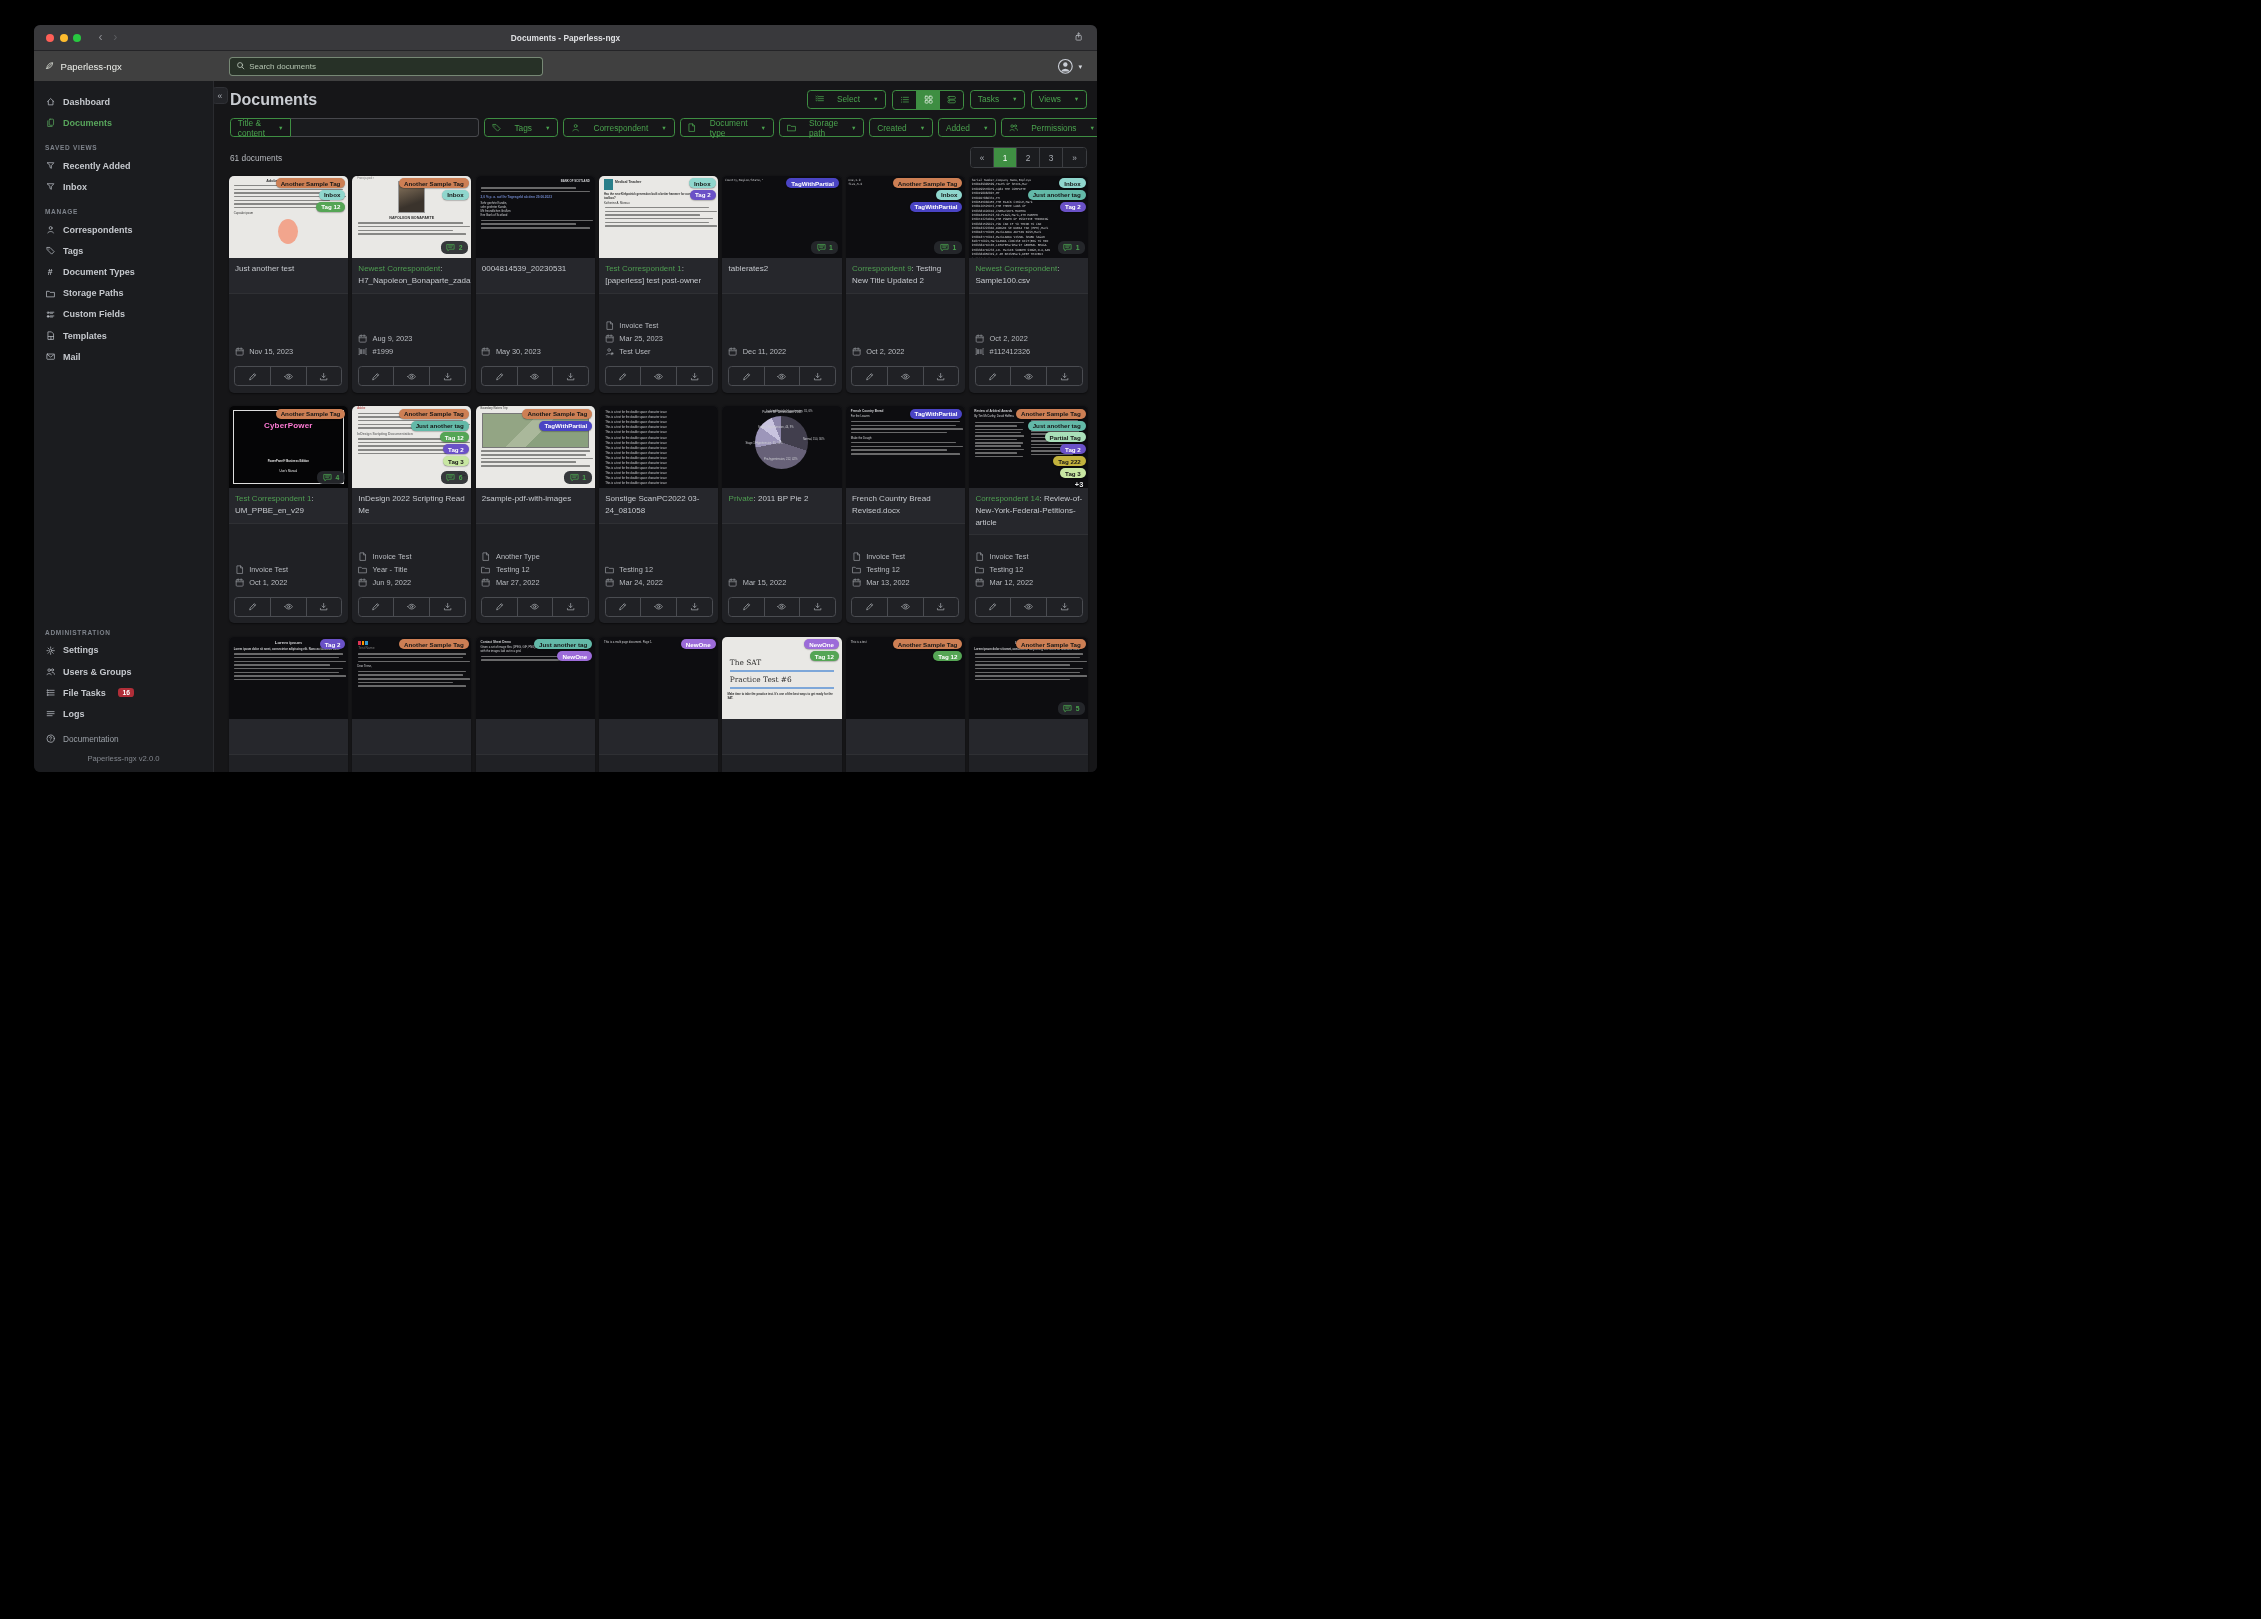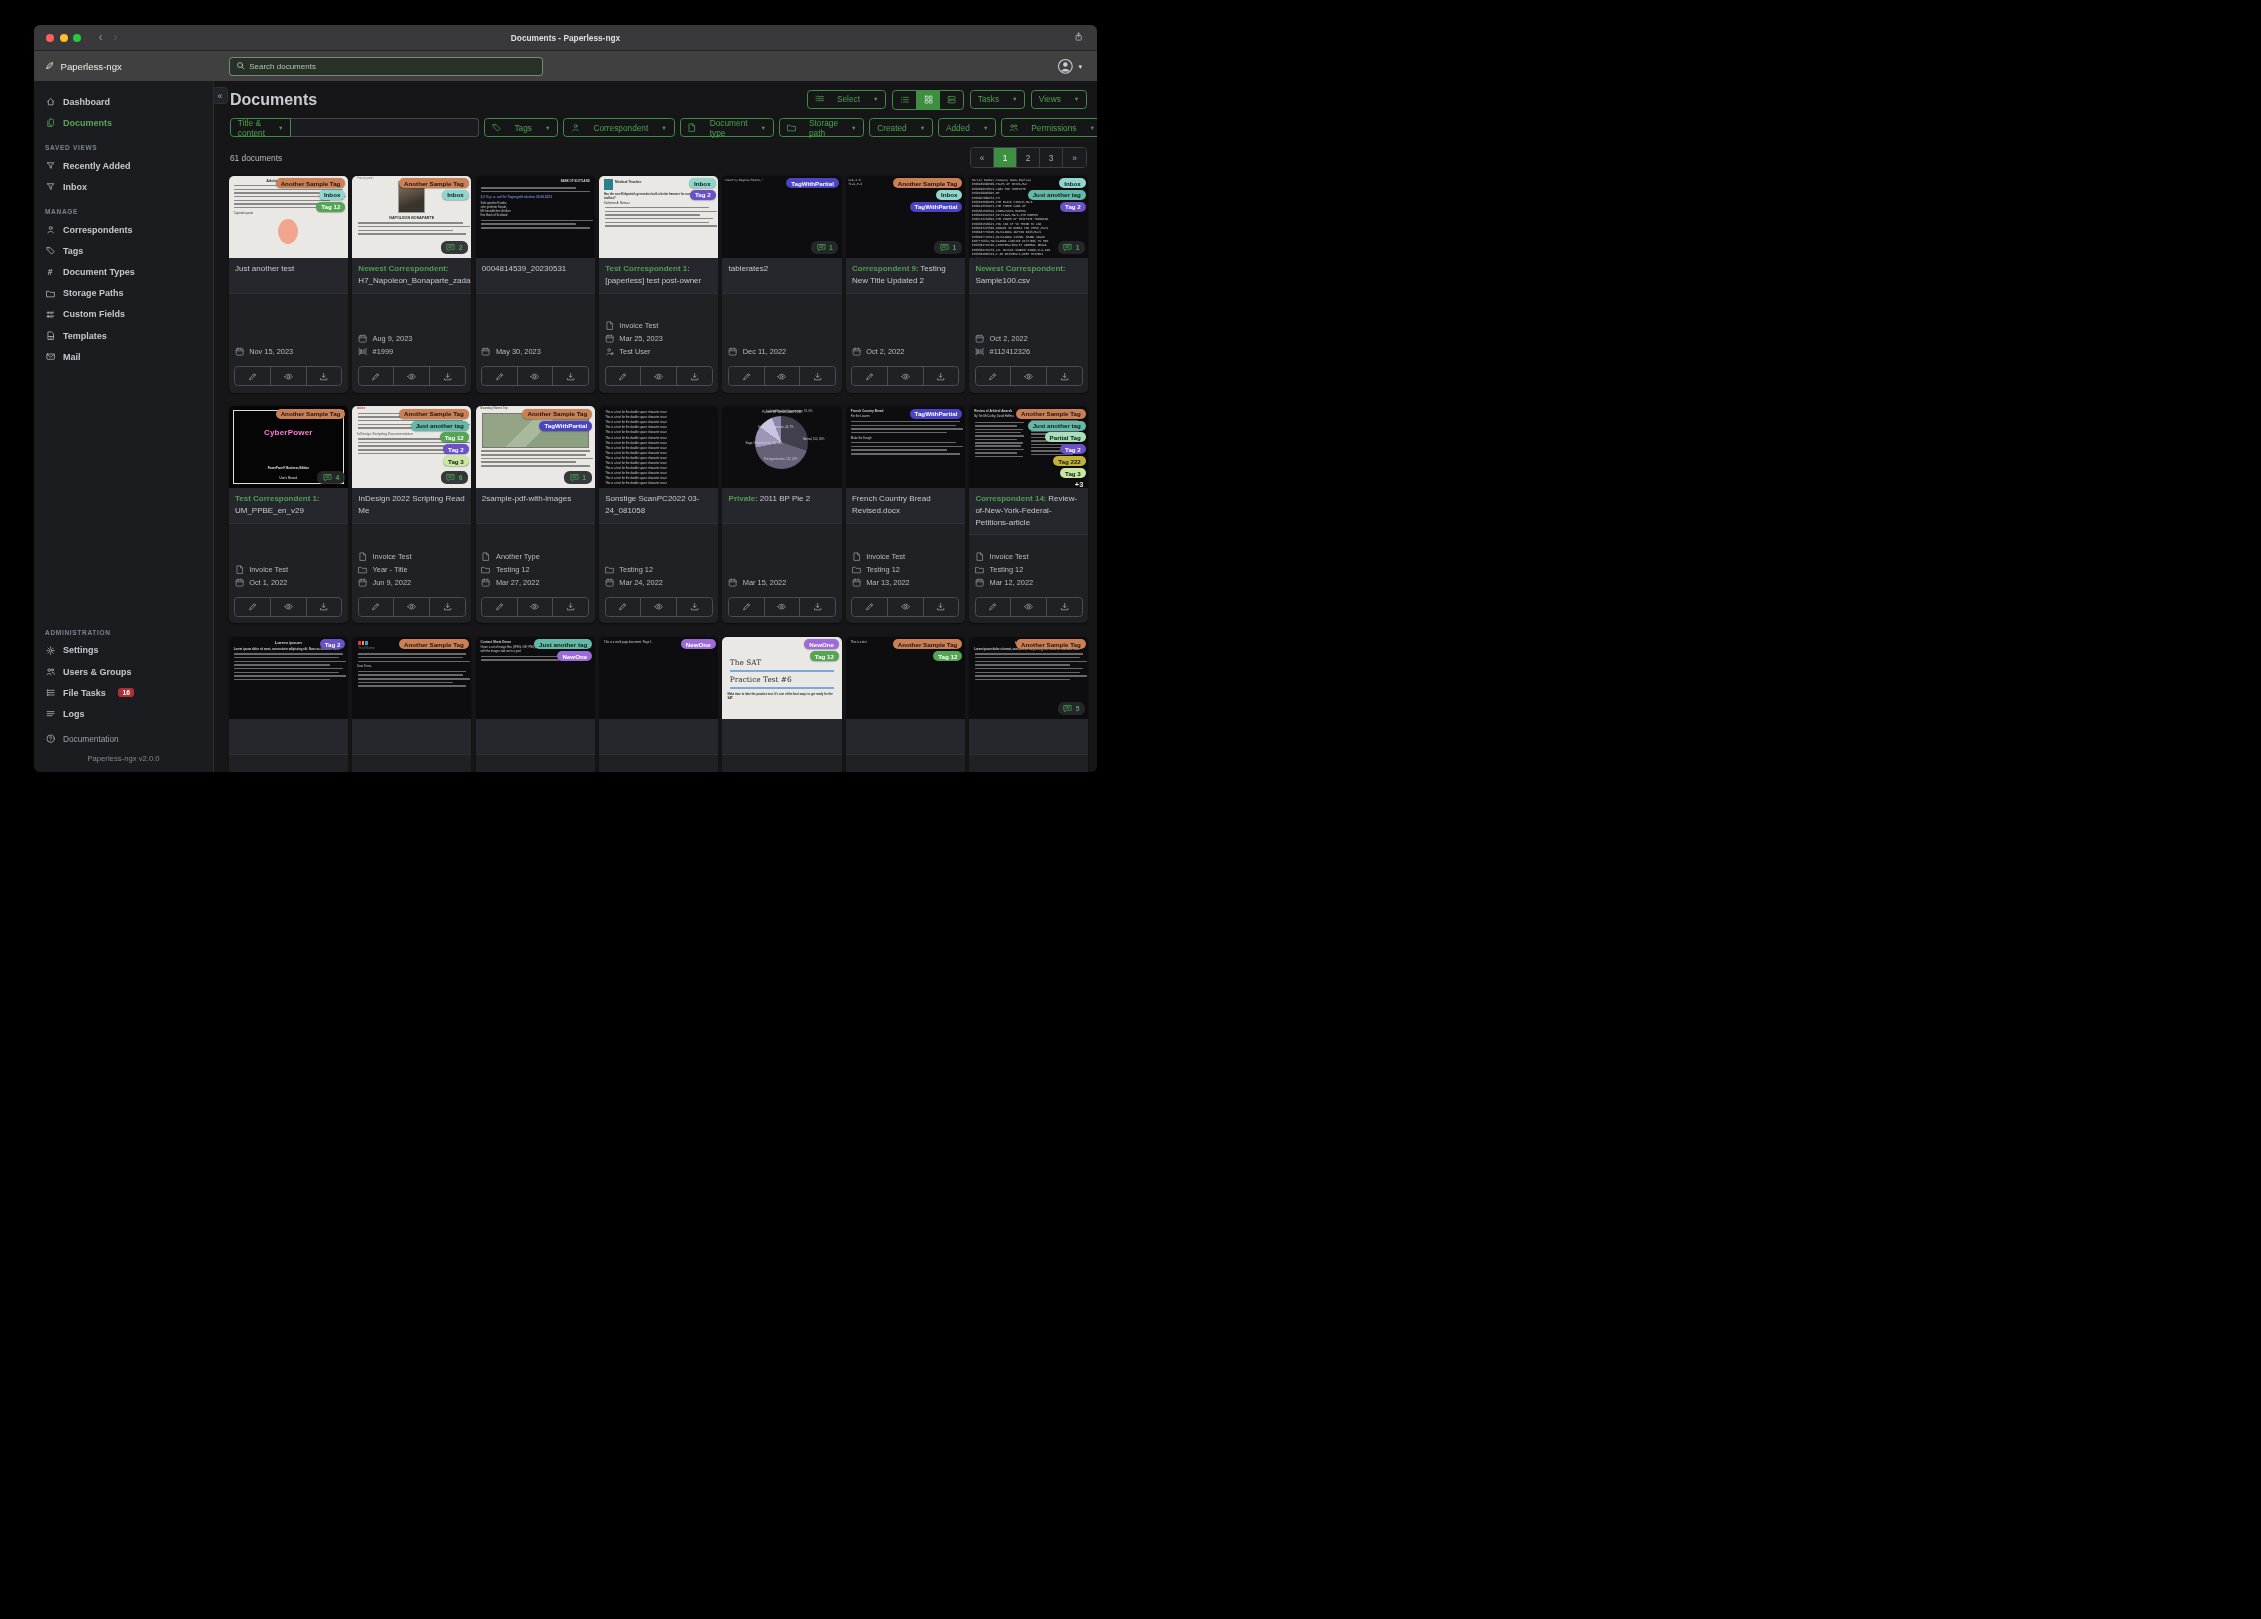--- a/index.html
+++ b/index.html
@@ -68,21 +68,21 @@
   .card { height:217px; background:#202125; border-radius:5px; overflow:hidden; display:flex; flex-direction:column; box-shadow:0 0.6px 1.9px rgba(0,0,0,.5); }
   .thumb { height:82px; flex:0 0 auto; position:relative; overflow:hidden; }
   .thumb.light { background:#e9e8e5; color:#2e2e2e; }
   .thumb.dark  { background:#0d0d10; color:#d2d3d6; }
   .thumb.black { background:#050506; color:#e8e8e8; }
   .tags { position:absolute; top:2.5px; right:2.5px; left:2.5px; display:flex; flex-direction:column; align-items:flex-end; gap:1.9px; }
   .pill { font-size:6.2px; font-weight:700; padding:1.5px 5px; border-radius:5px; white-space:nowrap; box-shadow:0 0.6px 1.2px rgba(0,0,0,.4); }
   .tagmore { color:#e8e9eb; font-weight:700; font-size:7.4px; text-shadow:0 0.6px 1.2px #000; margin-right:2.5px; }
   .cbadge { position:absolute; right:3.1px; bottom:3.7px; background:rgba(38,40,44,.92); border-radius:5.6px; padding:1.9px 5.6px; display:flex; align-items:center; gap:3.1px; color:#4aa34e; font-size:6.8px; font-weight:700; }
   .ttl { background:#26272c; padding:5px 6.2px; min-height:36px; font-size:8px; line-height:1.5; color:#c6c9ce; border-bottom:0.6px solid #2f3034; }
-  .ttl .corr { color:#4f9e52; font-weight:700; }
+  .ttl .corr { color:#4f9e52; font-weight:400; }
   .meta { margin-top:auto; padding:2.5px 6.2px 1.2px; }
   .mrow { display:flex; align-items:center; gap:5.6px; color:#b9bcc1; font-size:7.4px; margin:3.7px 0; }
   .mrow .micon { color:#8e9196; display:flex; width:8.6px; justify-content:center; }
   .actions { display:flex; margin:5px 5.6px 6.2px; border:0.6px solid #4a4c51; border-radius:3.7px; overflow:hidden; }
   .actions > div { flex:1; height:18px; display:flex; align-items:center; justify-content:center; color:#9fa3a8; border-right:0.6px solid #4a4c51; cursor:pointer; }
   .actions > div:last-child { border-right:none; }
   
   .tx { position:relative; z-index:0; }
   .t-h   { font-weight:700; font-size:3.7px; text-align:center; margin:3.1px 5px 1.9px; }
   .t-hl  { font-weight:700; font-size:3.4px; margin:3.1px 5px 1.2px; }
@@ -93,21 +93,21 @@
   .t-serif{ font-family:"DejaVu Serif", serif; font-size:7.4px; margin:2.5px 7.4px 0; }
   .t-gray{ color:#777; }
   .t-red { color:#a33; }
   .rule { height:1.9px; background:#7da7d9; margin:3.1px 7.4px; }
   .ln { height:1.5px; border-radius:0.6px; margin:2.2px 5.6px; background:rgba(0,0,0,.42); }
   .dark .ln, .black .ln { background:rgba(255,255,255,.38); }
   .ln:nth-of-type(4n){ width:88%; } .ln:nth-of-type(4n+1){ width:94%; } .ln:nth-of-type(4n+2){ width:80%; } .ln:nth-of-type(4n+3){ width:91%; }
   .circle-feat { width:20px; height:25px; border-radius:50%; background:#f2a58d; margin:3.7px auto 0; }
   .portrait { width:27px; height:32px; margin:1.2px auto; background:linear-gradient(160deg,#746451 20%,#3a332c 70%); border:0.6px solid #999; }
   .mapblock { height:35px; margin:2.5px 6.2px; background:linear-gradient(135deg,#93a584 0 40%,#aab89b 40% 55%,#8aa07e 55%); border:0.6px solid #777; }
-  .frame { position:absolute; inset:4.3px; border:0.9px solid #ddd; display:flex; flex-direction:column; justify-content:flex-end; gap:6px; padding:2.5px; }
+  .frame { position:absolute; inset:4.3px; border:0.9px solid #ddd; display:flex; flex-direction:column; justify-content:center; gap:6px; padding:2.5px; }
   .frame .grow { flex:.55; }
   .pie { width:53px; height:53px; border-radius:50%; margin:1.2px auto; background:conic-gradient(#413e4d 0 30%, #676178 30% 72%, #9d96ba 72% 85%, #c9c4df 85% 94%, #8e87ab 94% 100%); position:relative; }
   .plabel { position:absolute; font-size:2.7px; color:#cfd0d4; white-space:nowrap; }
   .pl0 { right:-16px; top:22px; } .pl1 { left:8.6px; bottom:7.4px; } .pl2 { left:-10px; top:26px; } .pl3 { left:2.5px; top:10px; } .pl4 { left:11px; top:-6.2px; text-align:center; }
   .cols2 { columns:2; column-gap:3.7px; margin:1.2px 5px; }
   .cols2 .ln { margin:1.9px 0.6px; }
   .logo-sq { display:flex; gap:0.9px; margin:4.3px 0 0 6.2px; }
   .logo-sq i { width:2.5px; height:3.7px; display:block; }
   svg { display:block; }
 </style>

